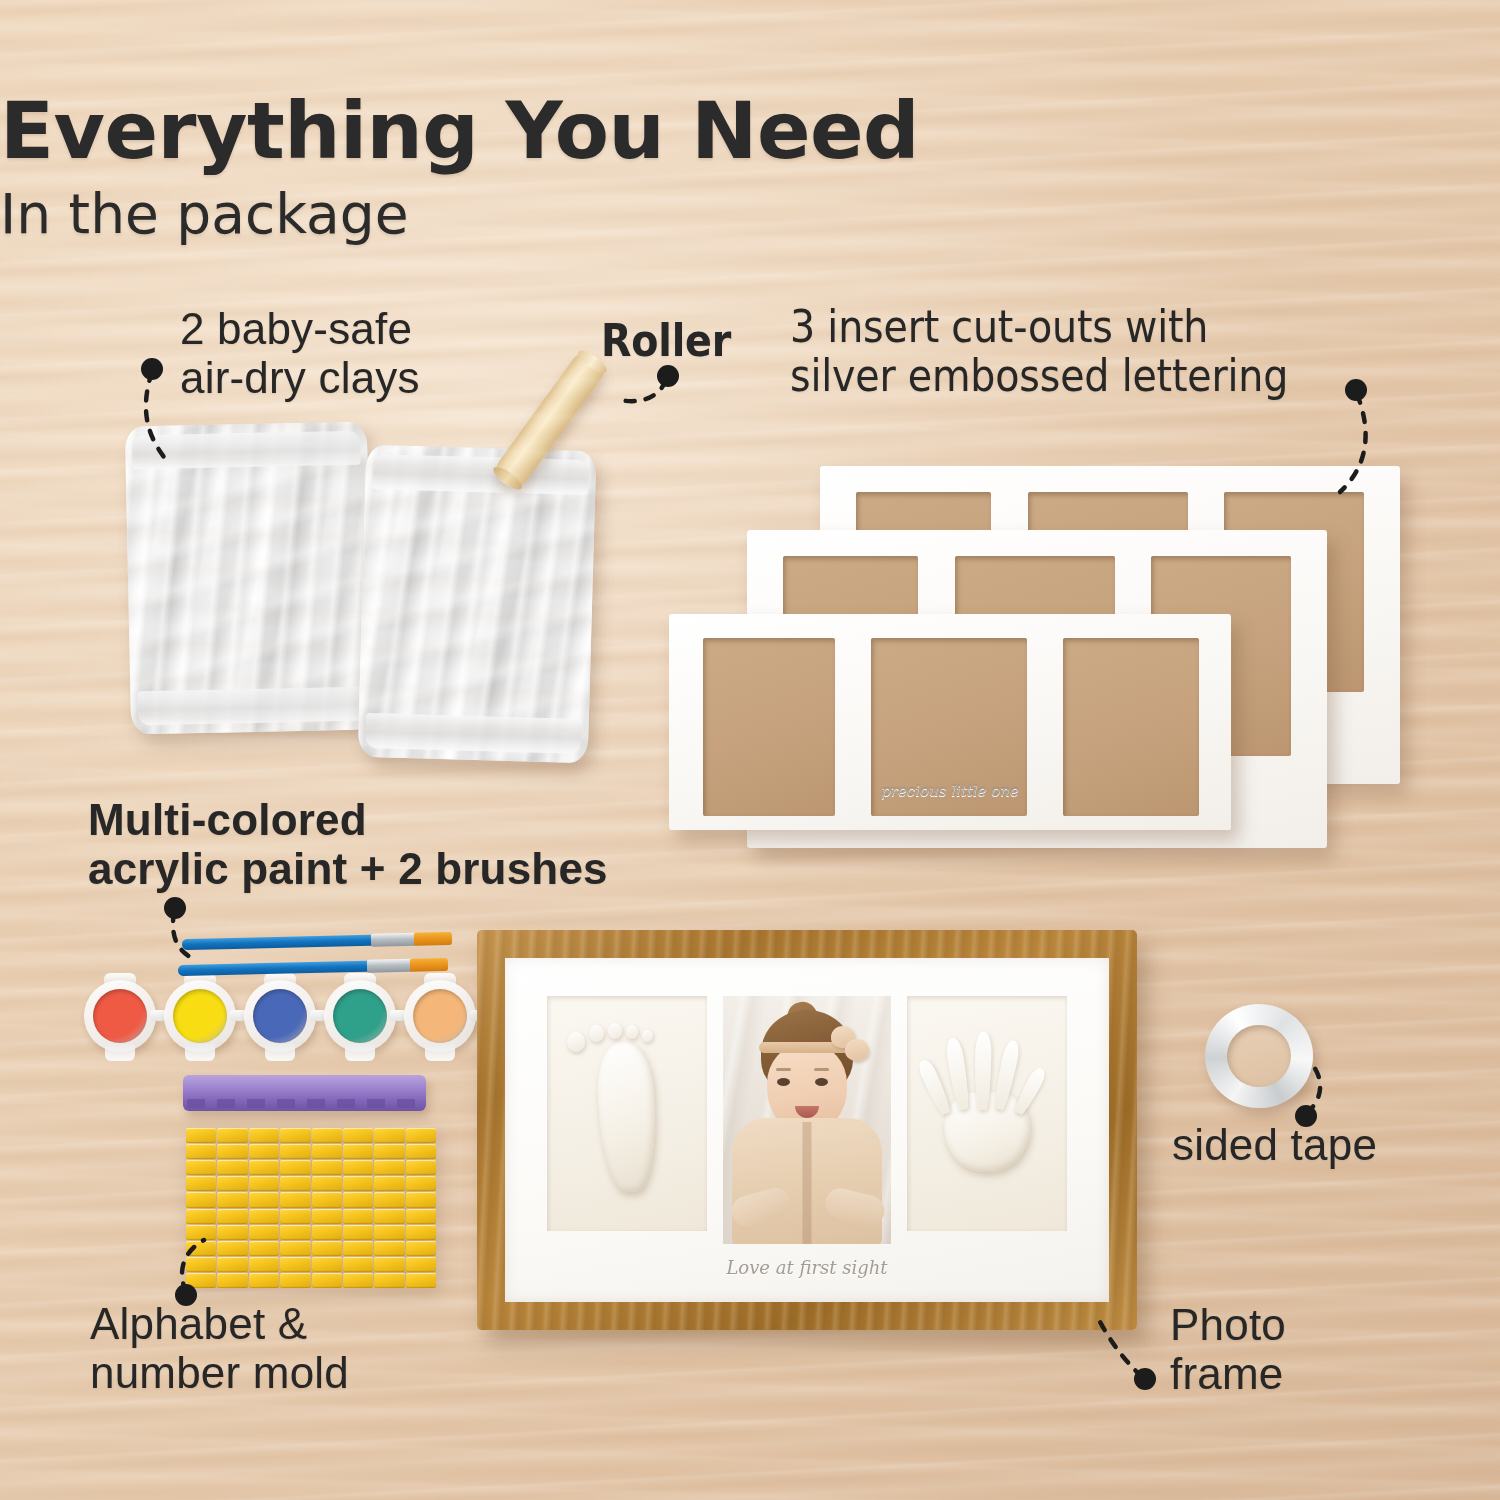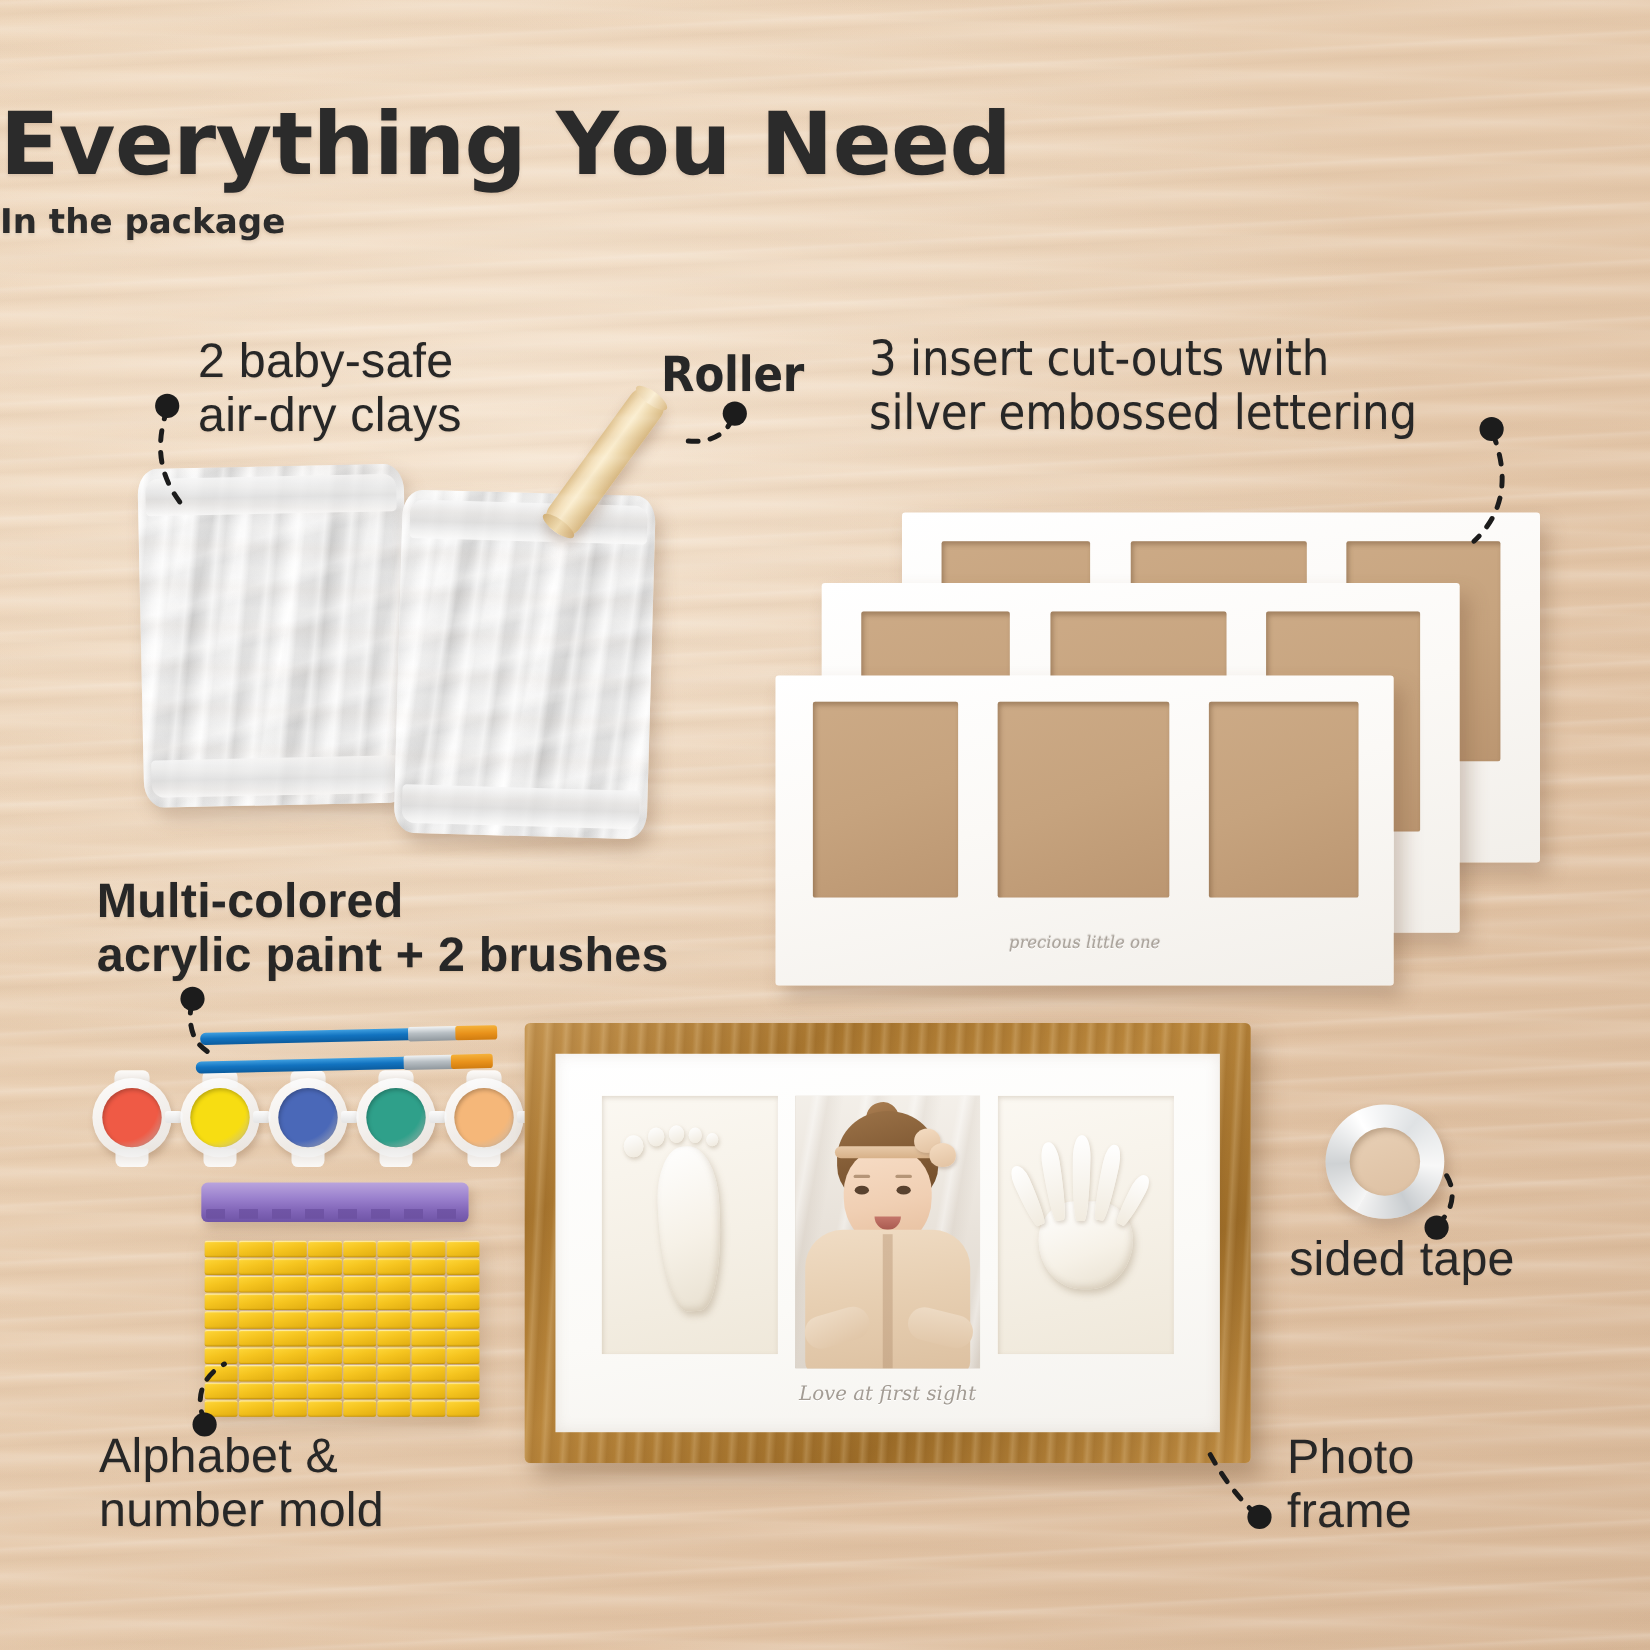--- a/index.html
+++ b/index.html
@@ -69,22 +69,22 @@
     font-family: "DejaVu Sans", sans-serif;
     font-weight: 700;
     font-size: 79px;
     letter-spacing: -0.5px;
     color: #2b2b2b;
     line-height: 1.0;
     text-shadow: 0 2px 3px rgba(120,85,55,0.18);
   }
   #subtitle {
     font-family: "DejaVu Sans", sans-serif;
-    font-weight: 700;
-    font-size: 31px;
+    font-weight: 400;
+    font-size: 55px;
     color: #2b2b2b;
     margin-top: 16px;
     line-height: 1.0;
     text-shadow: 0 2px 3px rgba(120,85,55,0.16);
   }
 
   
   .callout {
     position: absolute;
     color: #272727;
@@ -183,21 +183,21 @@
     text-align: center;
     color: #a9a29a;
     text-shadow: 0 1px 0 #ffffff, 0 -1px 1px rgba(140,132,122,0.55);
     white-space: nowrap;
   }
   .script  { font-family: "DejaVu Serif", serif; font-style: italic; }
   .plainsc { font-family: "DejaVu Sans", sans-serif; }
 
   #mat-back   { top: 466px;  left: 820px; width: 580px; height: 318px; z-index: 12; }
   #mat-mid    { top: 530px;  left: 747px; width: 580px; height: 318px; z-index: 13; }
-  #mat-front  { top: 614px;  left: 705px; width: 562px; height: 282px; z-index: 14; padding-left: 32px; }
+  #mat-front  { top: 614px;  left: 669px; width: 562px; height: 216px; z-index: 14; padding-left: 32px; }
 
   
   #paint-strip { position: absolute; top: 972px; left: 84px; width: 470px; height: 88px; z-index: 20; }
   .pot {
     position: absolute; top: 8px;
     width: 72px; height: 72px;
   }
   .pot .shell {
     position: absolute; inset: 0;
     border-radius: 50%;

